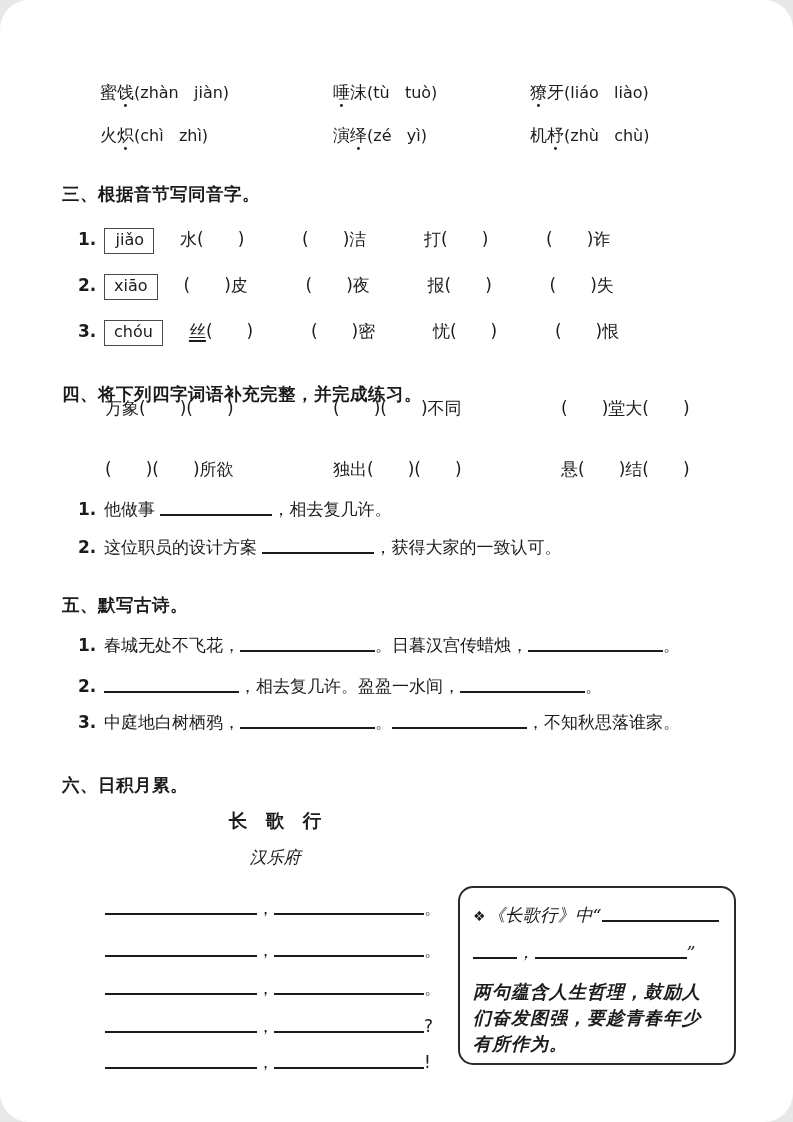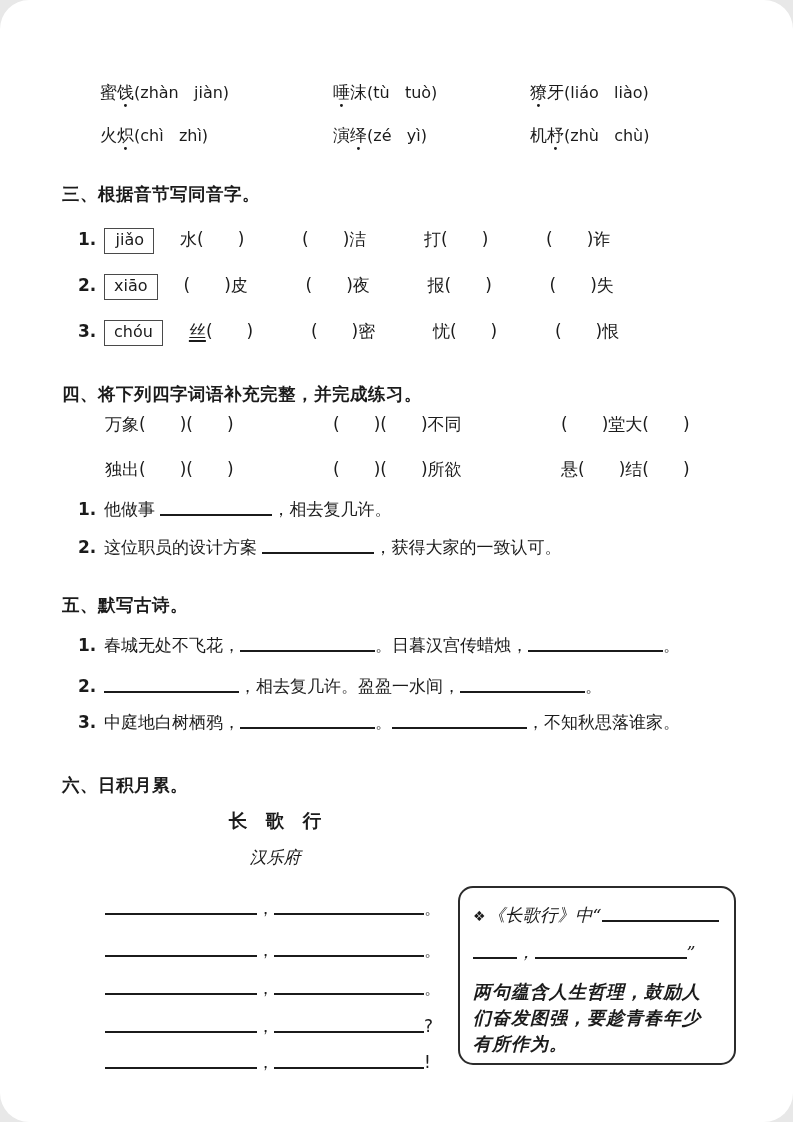--- a/index.html
+++ b/index.html
@@ -64,25 +64,25 @@
   <div class="abs flexrow" style="left:78px; top:274px;">
     <span class="num">2.</span><span class="pybox">xiāo</span><span class="c3cell"><span class="u"></span><span>(　　)皮</span></span><span class="c3cell"><span class="u"></span><span>(　　)夜</span></span><span class="c3cell"><span class="u"></span><span>报(　　)</span></span><span class="c3cell"><span class="u"></span><span>(　　)失</span></span>
   </div>
 
   <div class="abs flexrow" style="left:78px; top:320px;">
     <span class="num">3.</span><span class="pybox">chóu</span><span class="c3cell"><span class="u">丝</span><span>(　　)</span></span><span class="c3cell"><span class="u"></span><span>(　　)密</span></span><span class="c3cell"><span class="u"></span><span>忧(　　)</span></span><span class="c3cell"><span class="u"></span><span>(　　)恨</span></span>
   </div>
 
   <div class="abs sec-title" style="left:62px; top:386px;">四、将下列四字词语补充完整，并完成练习。</div>
 
-  <div class="abs flexrow" style="left:105px; top:416px;">
+  <div class="abs flexrow" style="left:105px; top:400px;">
     <span class="icell" style="width:228px;">万象(　　)(　　)</span><span class="icell" style="width:228px;">(　　)(　　)不同</span><span class="icell">(　　)堂大(　　)</span>
   </div>
   <div class="abs flexrow" style="left:105px; top:461px;">
-    <span class="icell" style="width:228px;">独出(　　)(　　)</span><span class="icell" style="width:228px;">(　　)(　　)所欲</span><span class="icell">悬(　　)结(　　)</span>
+    <span class="icell" style="width:228px;">(　　)(　　)所欲</span><span class="icell" style="width:228px;">独出(　　)(　　)</span><span class="icell">悬(　　)结(　　)</span>
   </div>
 
   <div class="abs flexrow" style="left:78px; top:499px;">
     <span class="num">1.</span><span>他做事 </span><span class="bl" style="width:112px;"></span><span>，相去复几许。</span>
   </div>
   <div class="abs flexrow" style="left:78px; top:537px;">
     <span class="num">2.</span><span>这位职员的设计方案 </span><span class="bl" style="width:112px;"></span><span>，获得大家的一致认可。</span>
   </div>
 
   <div class="abs sec-title" style="left:62px; top:597px;">五、默写古诗。</div>

